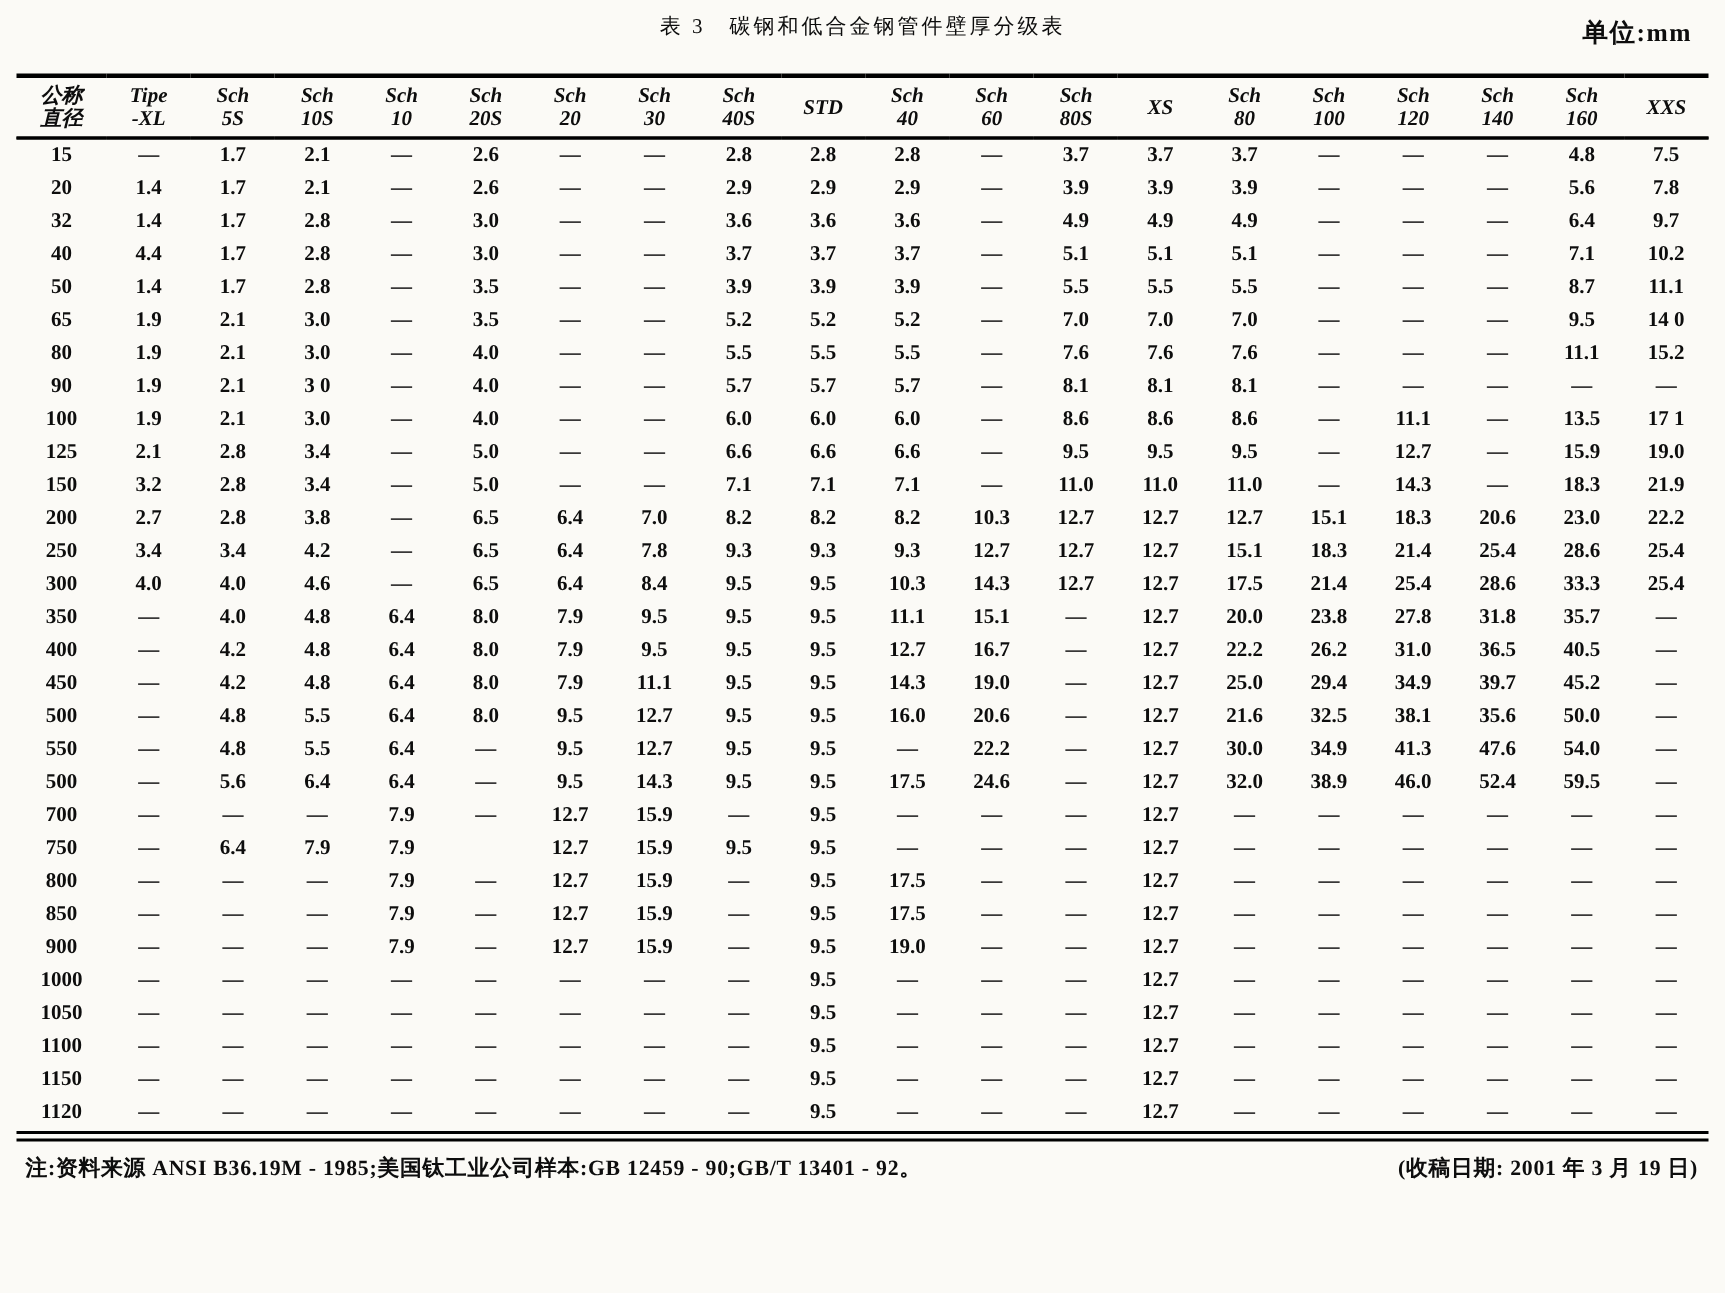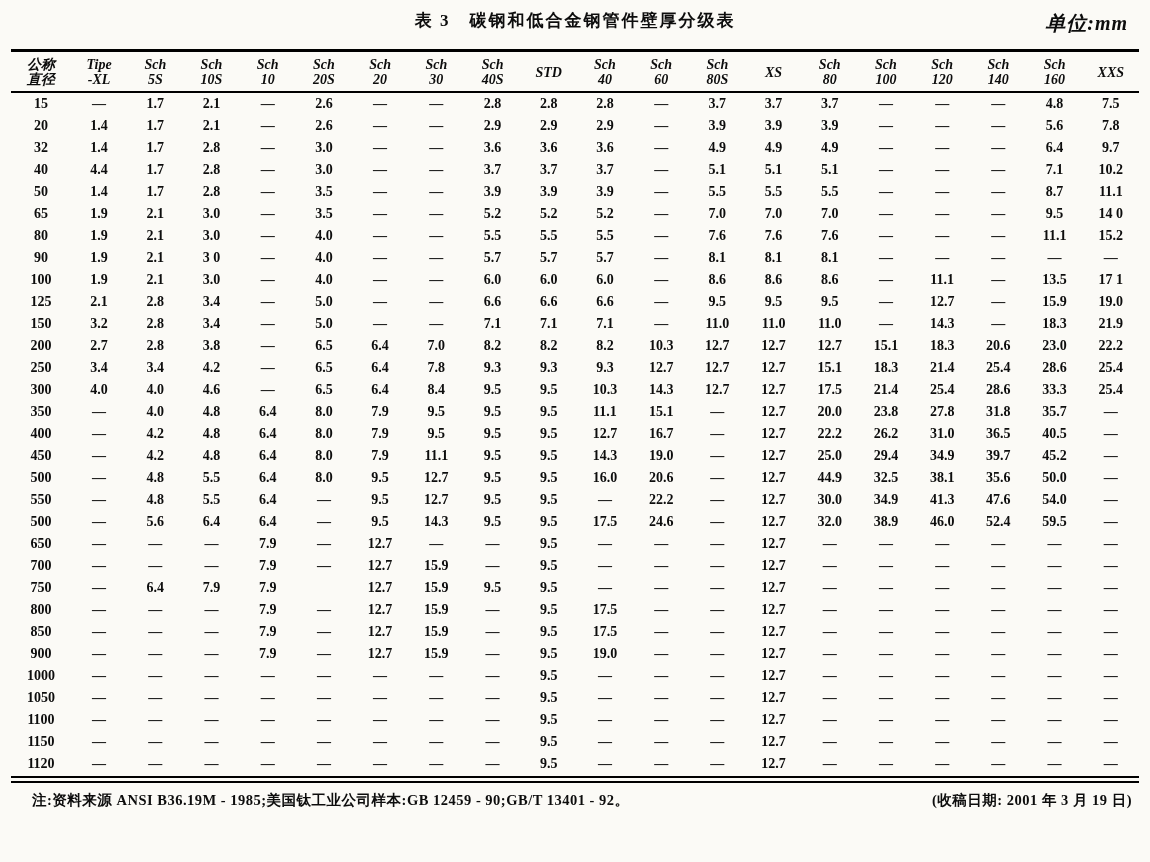--- a/index.html
+++ b/index.html
@@ -3,24 +3,24 @@
 <meta charset="utf-8">
 <style>
   html,body{margin:0;padding:0;background:#e8e8e4;}
   .page{
     width:1150px;height:862px;background:#fbfaf6;color:#0d0d0d;
     font-family:"Liberation Serif","DejaVu Serif",serif;
     position:relative;overflow:hidden;box-sizing:border-box;
   }
   .title-bar{position:relative;height:40px;padding-top:9px;}
   .page-title{
-    text-align:center;font-size:17px;font-weight:bold;letter-spacing:2px;
+    text-align:center;font-size:14px;font-weight:normal;letter-spacing:2px;
   }
   .unit-label{
-    position:absolute;right:22px;top:10px;font-size:20px;font-weight:bold;letter-spacing:1px;font-style:italic;
+    position:absolute;right:22px;top:10px;font-size:17px;font-weight:bold;letter-spacing:1px;
   }
   table.wt{
     border-collapse:collapse;table-layout:fixed;width:1128px;margin:0 auto;
     border-top:3px solid #000;
   }
   table.wt col.dn-col{width:60px;}
   thead th{
     border-bottom:2.5px solid #000;font-weight:bold;font-size:14px;line-height:15px;
     padding:5px 0 4px;vertical-align:middle;text-align:center;
   }
@@ -28,21 +28,21 @@
   tbody td{
     text-align:center;font-size:14px;font-weight:bold;height:22px;line-height:22px;
     padding:0;white-space:nowrap;overflow:visible;
   }
   .double-rule{
     width:1128px;margin:1px auto 0;height:3px;
     border-top:2px solid #000;border-bottom:2.5px solid #000;
   }
   .footer-bar{
     display:flex;justify-content:space-between;align-items:flex-start;
-    padding:8px 18px 0 32px;font-size:14.5px;font-weight:bold;letter-spacing:0.5px;
+    padding:8px 18px 0 17px;font-size:14.5px;font-weight:bold;letter-spacing:0.5px;
   }
 </style>
 </head>
 <body>
 
 <div class="page">
 
   <div class="title-bar">
     <div class="page-title">表 3　碳钢和低合金钢管件壁厚分级表</div>
     <div class="unit-label">单位:mm</div>
@@ -516,21 +516,21 @@
           <td>6.4</td>
           <td>8.0</td>
           <td>9.5</td>
           <td>12.7</td>
           <td>9.5</td>
           <td>9.5</td>
           <td>16.0</td>
           <td>20.6</td>
           <td>—</td>
           <td>12.7</td>
-          <td>44.9</td>
+          <td>21.6</td>
           <td>32.5</td>
           <td>38.1</td>
           <td>35.6</td>
           <td>50.0</td>
           <td>—</td>
         </tr>
         <tr>
           <td>550</td>
           <td>—</td>
           <td>4.8</td>
@@ -565,42 +565,20 @@
           <td>9.5</td>
           <td>17.5</td>
           <td>24.6</td>
           <td>—</td>
           <td>12.7</td>
           <td>32.0</td>
           <td>38.9</td>
           <td>46.0</td>
           <td>52.4</td>
           <td>59.5</td>
-          <td>—</td>
-        </tr>
-        <tr>
-          <td>650</td>
-          <td>—</td>
-          <td>—</td>
-          <td>—</td>
-          <td>7.9</td>
-          <td>—</td>
-          <td>12.7</td>
-          <td>—</td>
-          <td>—</td>
-          <td>9.5</td>
-          <td>—</td>
-          <td>—</td>
-          <td>—</td>
-          <td>12.7</td>
-          <td>—</td>
-          <td>—</td>
-          <td>—</td>
-          <td>—</td>
-          <td>—</td>
           <td>—</td>
         </tr>
         <tr>
           <td>700</td>
           <td>—</td>
           <td>—</td>
           <td>—</td>
           <td>7.9</td>
           <td>—</td>
           <td>12.7</td>

